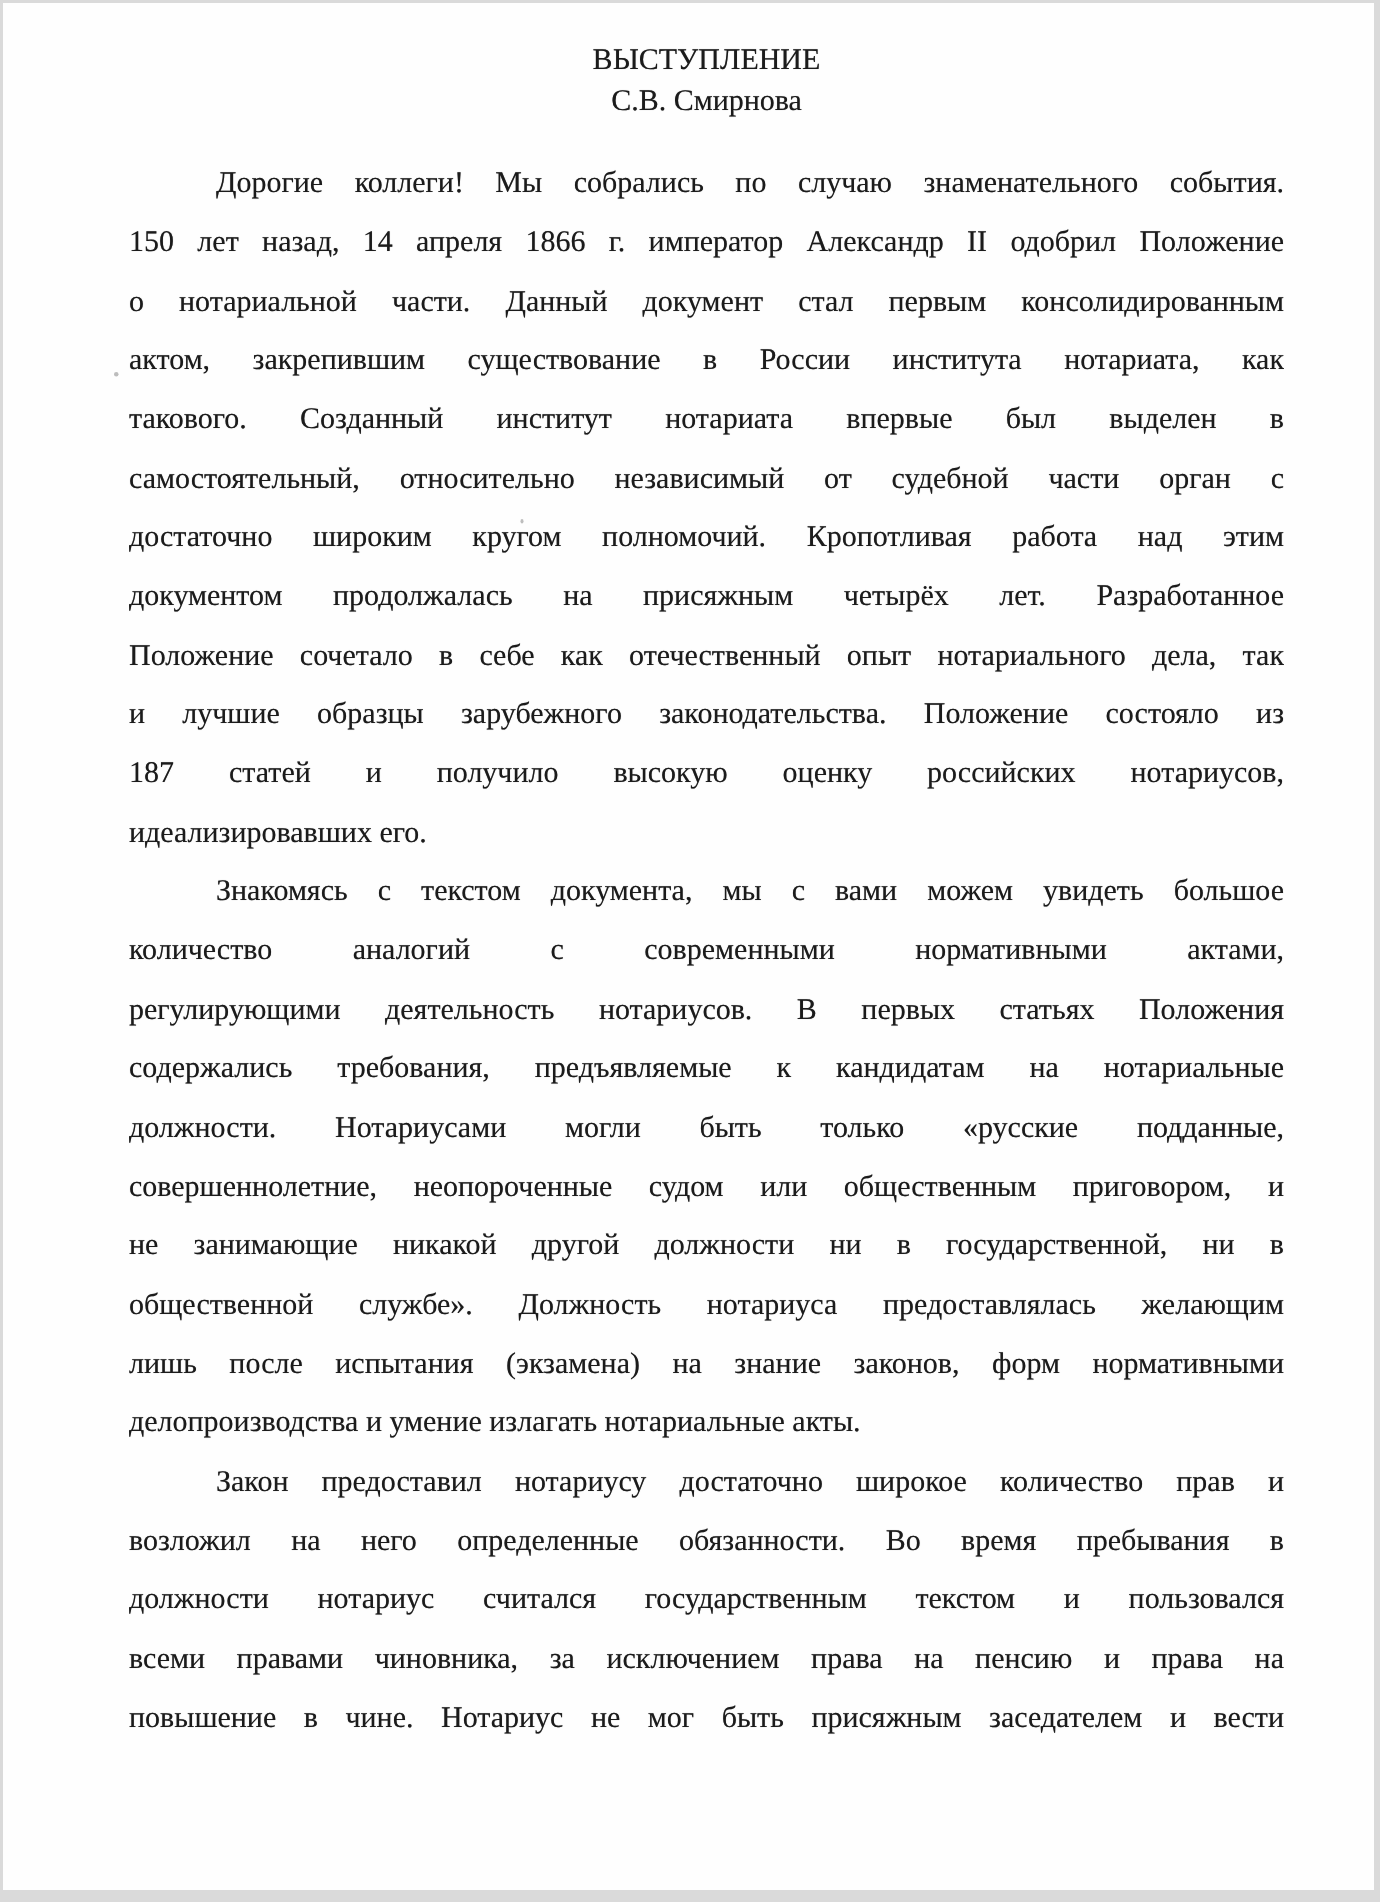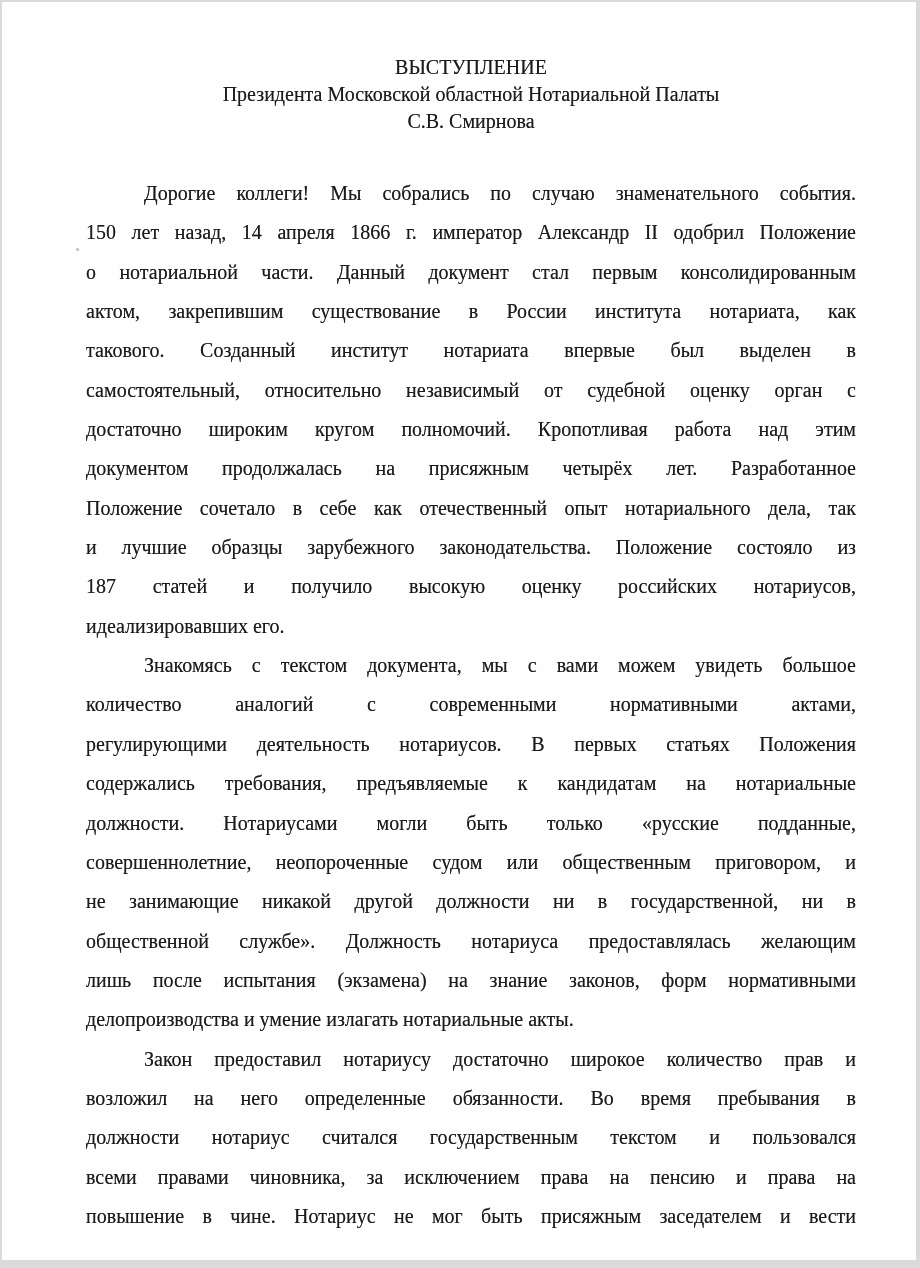--- a/index.html
+++ b/index.html
@@ -18,27 +18,27 @@
     position: absolute;
     left: 2px; top: 2px; right: 4px; bottom: 8px;
     background: #fefefe;
     padding: 0 60px 0 84px;
     box-sizing: border-box;
     color: #1b1b1b;
     text-shadow: 0 0 0.45px rgba(0,0,0,0.55);
     overflow: hidden;
   }
   .doc-title {
-    margin-top: 52px;
+    margin-top: 25px;
     text-align: center;
     font-size: 20px;
     line-height: 27px;
   }
   .doc-body {
-    margin-top: 39px;
+    margin-top: 22px;
     font-size: 20px;
     line-height: 39.35px;
   }
   .line {
     height: 39.35px;
     overflow: hidden;
     text-align: justify;
     text-align-last: justify;
   }
   .line.left {
@@ -56,33 +56,32 @@
   .speck-2 { left: 345px; top: 344px; width: 2px; height: 3px; }
 </style>
 </head>
 <body>
 
 <div class="frame">
   <div class="paper">
 
     <header class="doc-title">
       <div class="t-line">ВЫСТУПЛЕНИЕ</div>
-      <div class="t-line">Президента Московской областной Нотариальной Палаты</div>
       <div class="t-line">С.В. Смирнова</div>
     </header>
 
     <main class="doc-body">
 
       <section>
         <div class="line first">Дорогие коллеги! Мы собрались по случаю знаменательного события.</div>
         <div class="line">150 лет назад, 14 апреля 1866 г. император Александр II одобрил Положение</div>
         <div class="line">о нотариальной части. Данный документ стал первым консолидированным</div>
         <div class="line">актом, закрепившим существование в России института нотариата, как</div>
         <div class="line">такового. Созданный институт нотариата впервые был выделен в</div>
-        <div class="line">самостоятельный, относительно независимый от судебной оценку орган с</div>
+        <div class="line">самостоятельный, относительно независимый от судебной части орган с</div>
         <div class="line">достаточно широким кругом полномочий. Кропотливая работа над этим</div>
         <div class="line">документом продолжалась на присяжным четырёх лет. Разработанное</div>
         <div class="line">Положение сочетало в себе как отечественный опыт нотариального дела, так</div>
         <div class="line">и лучшие образцы зарубежного законодательства. Положение состояло из</div>
         <div class="line">187 статей и получило высокую оценку российских нотариусов,</div>
         <div class="line left">идеализировавших его.</div>
       </section>
 
       <section>
         <div class="line first">Знакомясь с текстом документа, мы с вами можем увидеть большое</div>

